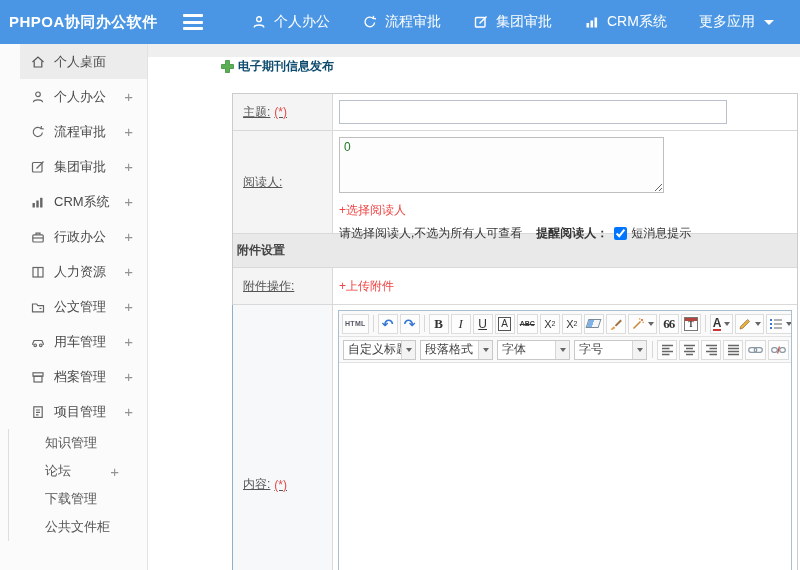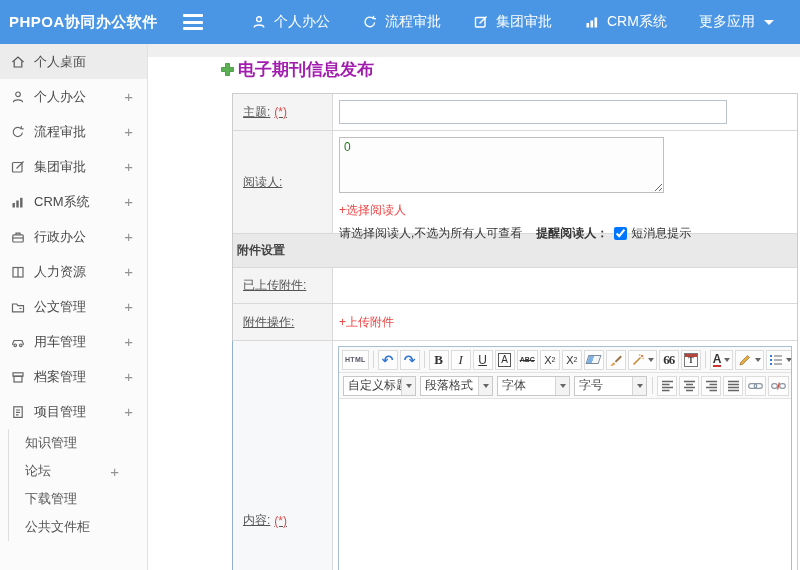--- a/index.html
+++ b/index.html
@@ -14,34 +14,34 @@
   .burger { margin-left:52px; width:20px; height:16px; display:flex; flex-direction:column; justify-content:space-between; cursor:pointer; }
   .burger i { display:block; height:3px; background:#fff; border-radius:1px; }
   .topnav { display:flex; margin-left:32px; }
   .nav-item { display:flex; align-items:center; gap:7px; color:#fff; font-size:14px; padding:0 16px; height:44px; cursor:pointer; white-space:nowrap; }
   .nav-item svg { display:block; }
   .caret-w { width:0; height:0; border-left:5px solid transparent; border-right:5px solid transparent; border-top:5px solid #fff; margin-left:2px; }
 
   
   .sidebar { position:absolute; left:0; top:44px; width:148px; height:526px;
     background:#fbfbfb; border-right:1px solid #e2e2e2; overflow:hidden; }
-  .side-item { height:35px; display:flex; align-items:center; padding:0 14px 0 9px; cursor:pointer; }
+  .side-item { height:35px; display:flex; align-items:center; padding:0 14px 0 9px; cursor:pointer;margin-left:20px; }
   .side-item.active { background:#ececec; }
   .side-item .s-ico { width:17px; display:flex; justify-content:center; }
   .side-item .s-label { flex:1; margin-left:8px; font-size:13px; color:#4a4a4a; white-space:nowrap; }
   .side-item .s-exp { color:#939393; font-size:15px; font-weight:300; }
   .side-sub { margin-left:8px; border-left:1px solid #dedede; }
   .side-sub .side-item { height:28px; padding:0 28px 0 16px; }
   .side-sub .s-label { margin-left:0; color:#555; }
 
   
   .main { position:absolute; left:148px; top:44px; width:652px; height:526px; background:#fff; }
   .strip { height:13px; background:#efefef; }
   .page-title { position:absolute; left:72px; top:14px; display:flex; align-items:center; gap:3px; }
-  .page-title .t-text { font-size:17px; font-weight:bold; color:#a21caf; }
+  .page-title .t-text { font-size:12px; font-weight:bold; color:#0c4a6e; }
 
   
   .ftable { position:absolute; left:84px; top:49px; width:566px; border:1px solid #cccccc; background:#fff; }
   .frow { display:flex; border-bottom:1px solid #d9d9d9; }
   .flabel { width:100px; background:#f4f4f4; border-right:1px solid #d9d9d9;
     display:flex; align-items:center; padding-left:10px; color:#555; font-size:12px; white-space:nowrap;text-decoration:underline; }
   .flabel .req { color:#e24c4c; margin-left:4px; }
   .fcontent { flex:1; background:#fff; min-width:0; }
   .row-subject { height:37px; }
   .row-subject .fcontent { padding:6px 0 0 6px; }
@@ -323,26 +323,20 @@
             <span>请选择阅读人,不选为所有人可查看</span>
             <span class="remind">提醒阅读人：</span>
             <input type="checkbox" class="sms-check" checked="checked" style="">
             <span>短消息提示</span>
           </div>
         </div>
       </div>
 
       <div class="row-section">附件设置</div>
 
-      <div class="frow row-uploaded">
-        <div class="flabel">
-          <span>已上传附件:</span>
-        </div>
-        <div class="fcontent"></div>
-      </div>
 
       <div class="frow row-attachop">
         <div class="flabel">
           <span>附件操作:</span>
         </div>
         <div class="fcontent">
           <a class="blue-link">+上传附件</a>
         </div>
       </div>
 

